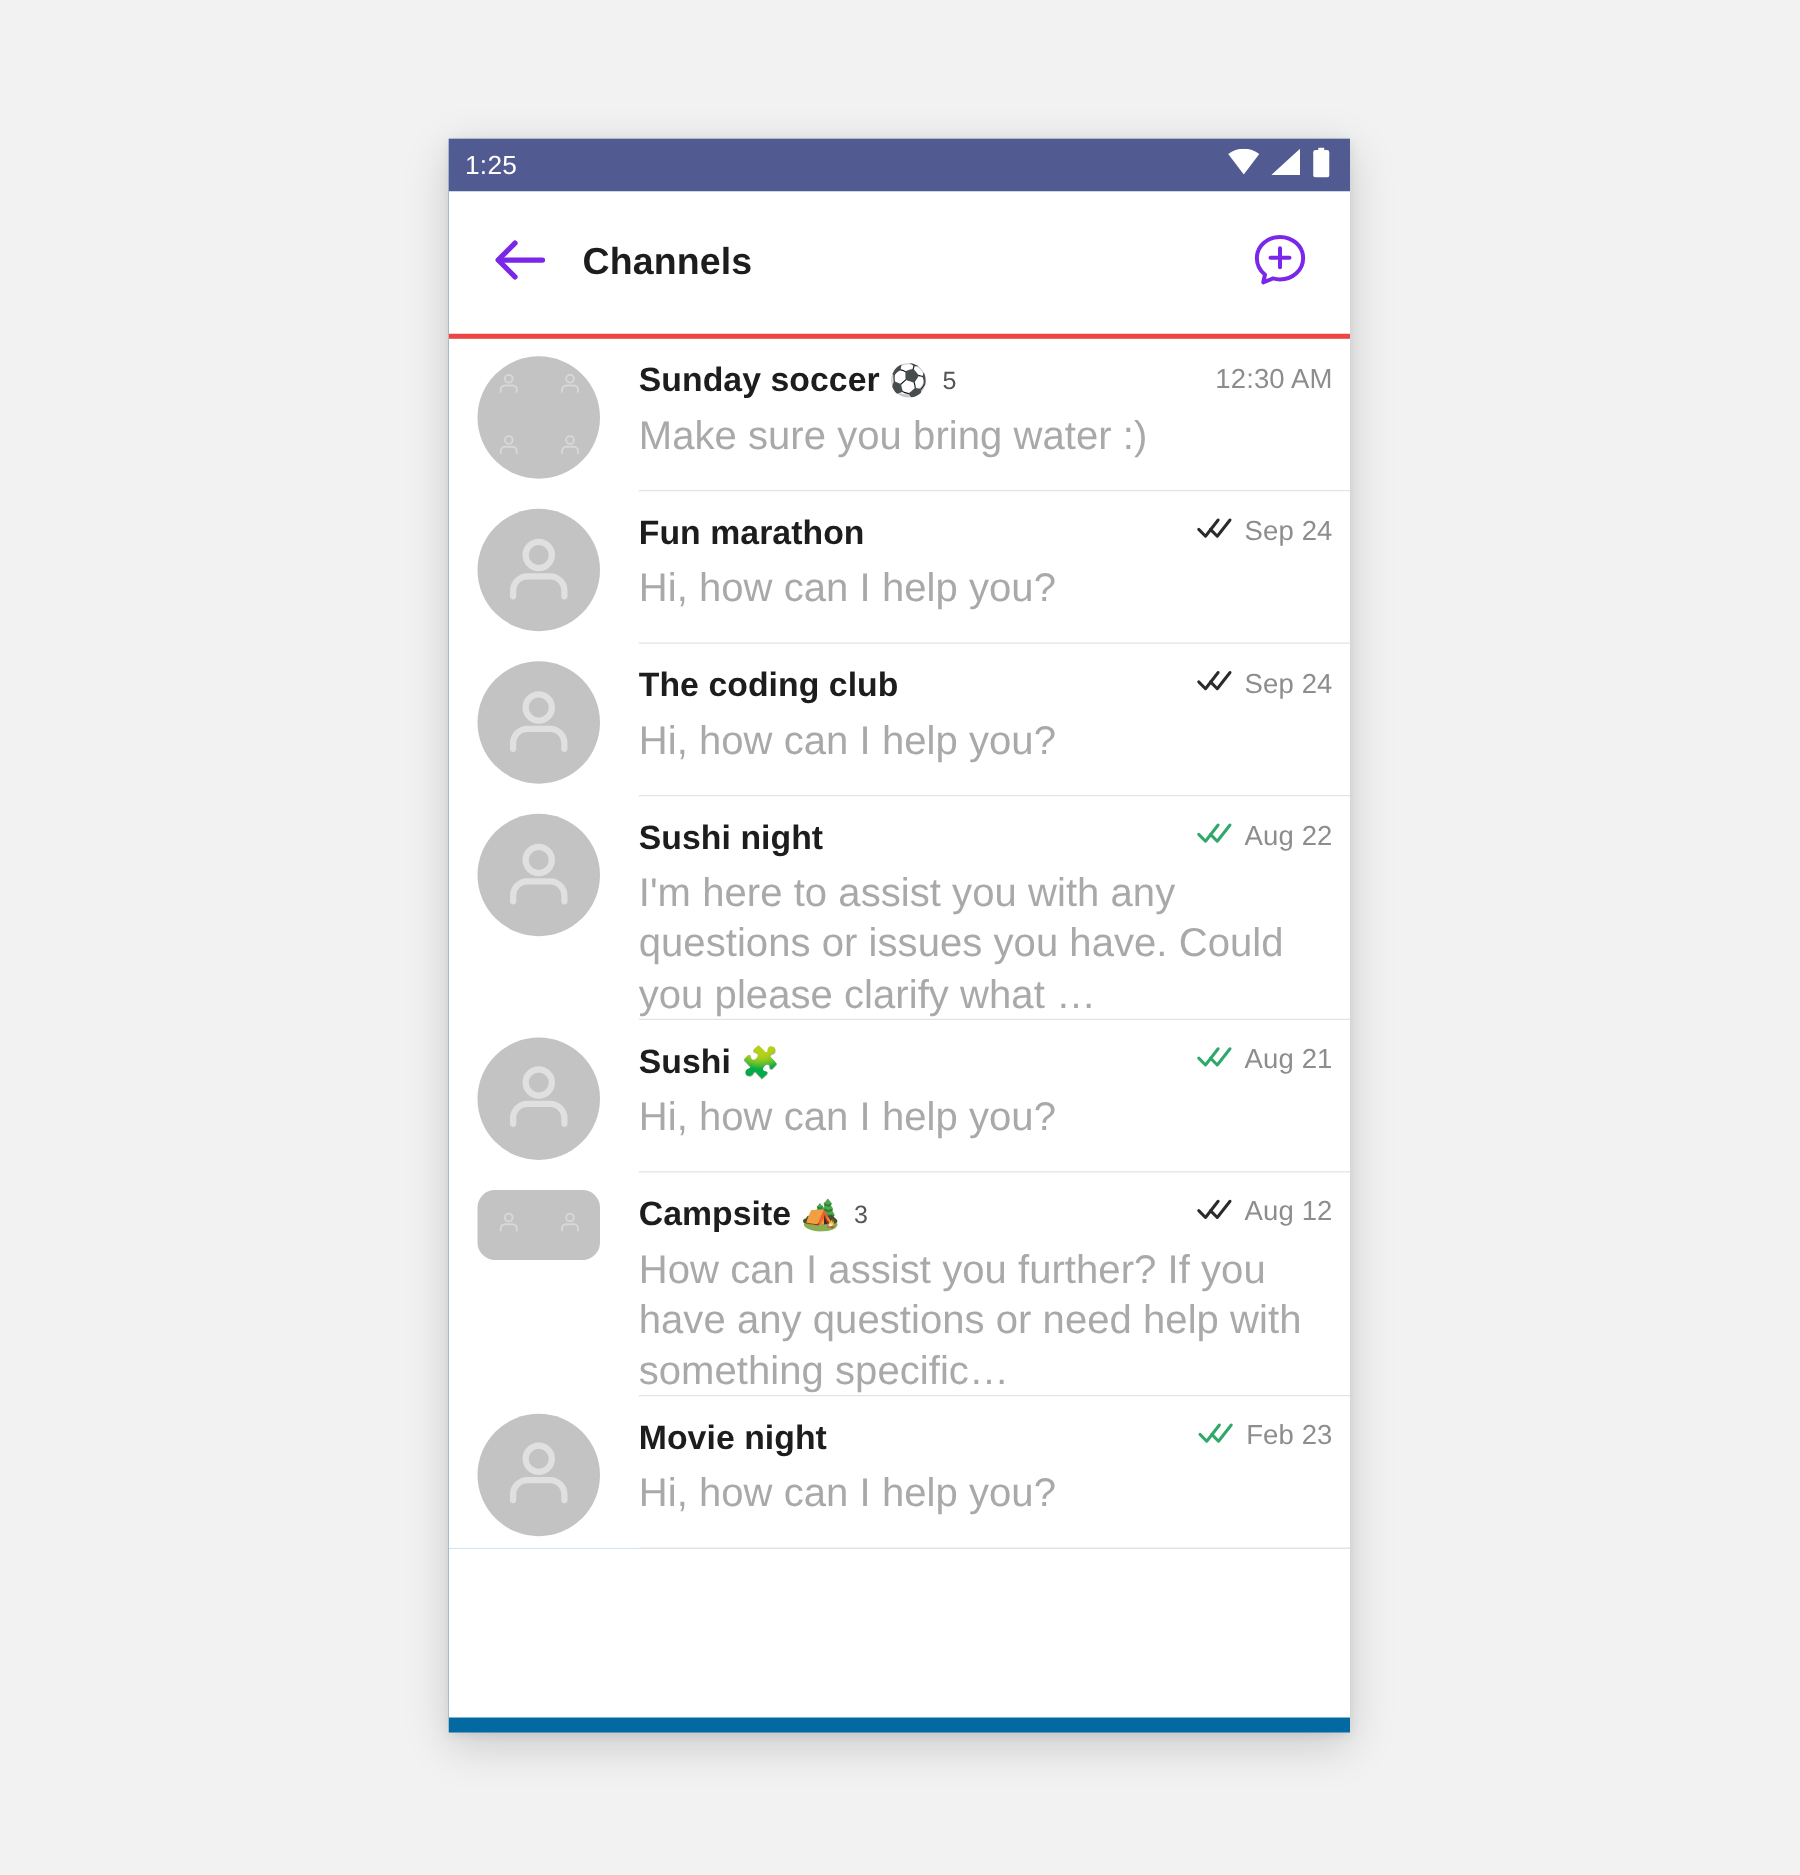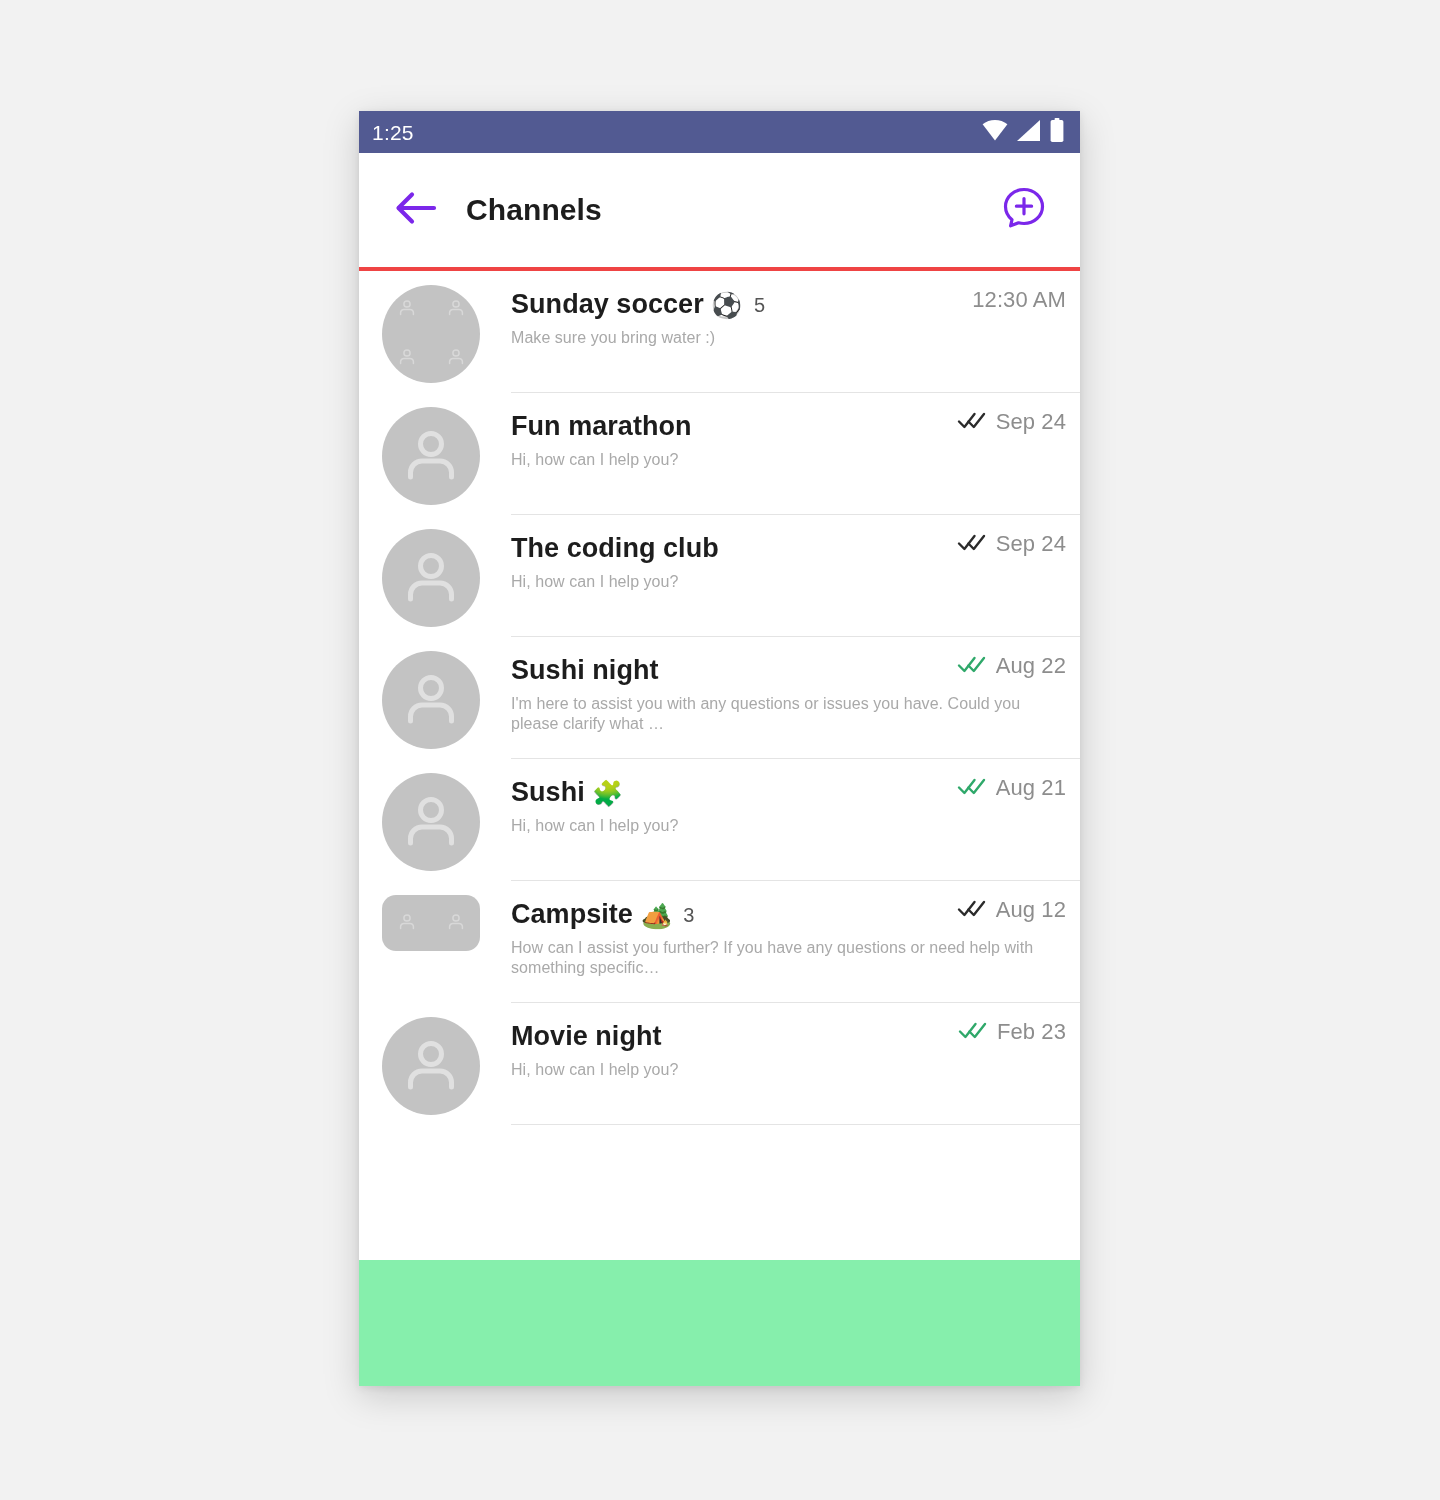--- a/index.html
+++ b/index.html
@@ -19,21 +19,21 @@
     overflow: hidden;
   }
 
   
   #phone {
     position: absolute;
     left: 359px;
     top: 111px;
     width: 721px;
     height: 1275px;
-    background: #86efac;
+    background: #0369a1;
     box-shadow: 0 10px 34px rgba(0,0,0,0.17), 0 2px 8px rgba(0,0,0,0.08);
     overflow: hidden;
   }
 
   
   #statusbar {
     position: relative;
     height: 42px;
     background: #525a92;
     display: flex;
@@ -149,21 +149,21 @@
     min-width: 0;
     margin-left: 30px;
     padding: 18px 14px 0 0;
     border-bottom: 1px solid #e4e4e4;
     min-height: 122px;
   }
   .row:last-child .rowbody { }
 
   .toprow {
     display: flex;
-    align-items: flex-start;
+    align-items: center;
     gap: 0;
   }
   .title {
     font-size: 27px;
     font-weight: 700;
     color: #1d1d1d;
     letter-spacing: 0.05px;
     white-space: nowrap;
     display: flex;
     align-items: center;
@@ -195,21 +195,21 @@
   }
   .ticks { display: block; }
   .time {
     font-size: 22px;
     color: #8d8d8d;
     white-space: nowrap;
     letter-spacing: 0.1px;
   }
   .preview {
     margin-top: 8px;
-    font-size: 16px;
+    font-size: 32px;
     line-height: 1.26;
     color: #a9a9a9;
     letter-spacing: 0.05px;
     max-width: 560px;
     overflow: hidden;
   }
 
   
   #list-tail {
     height: 135px;

